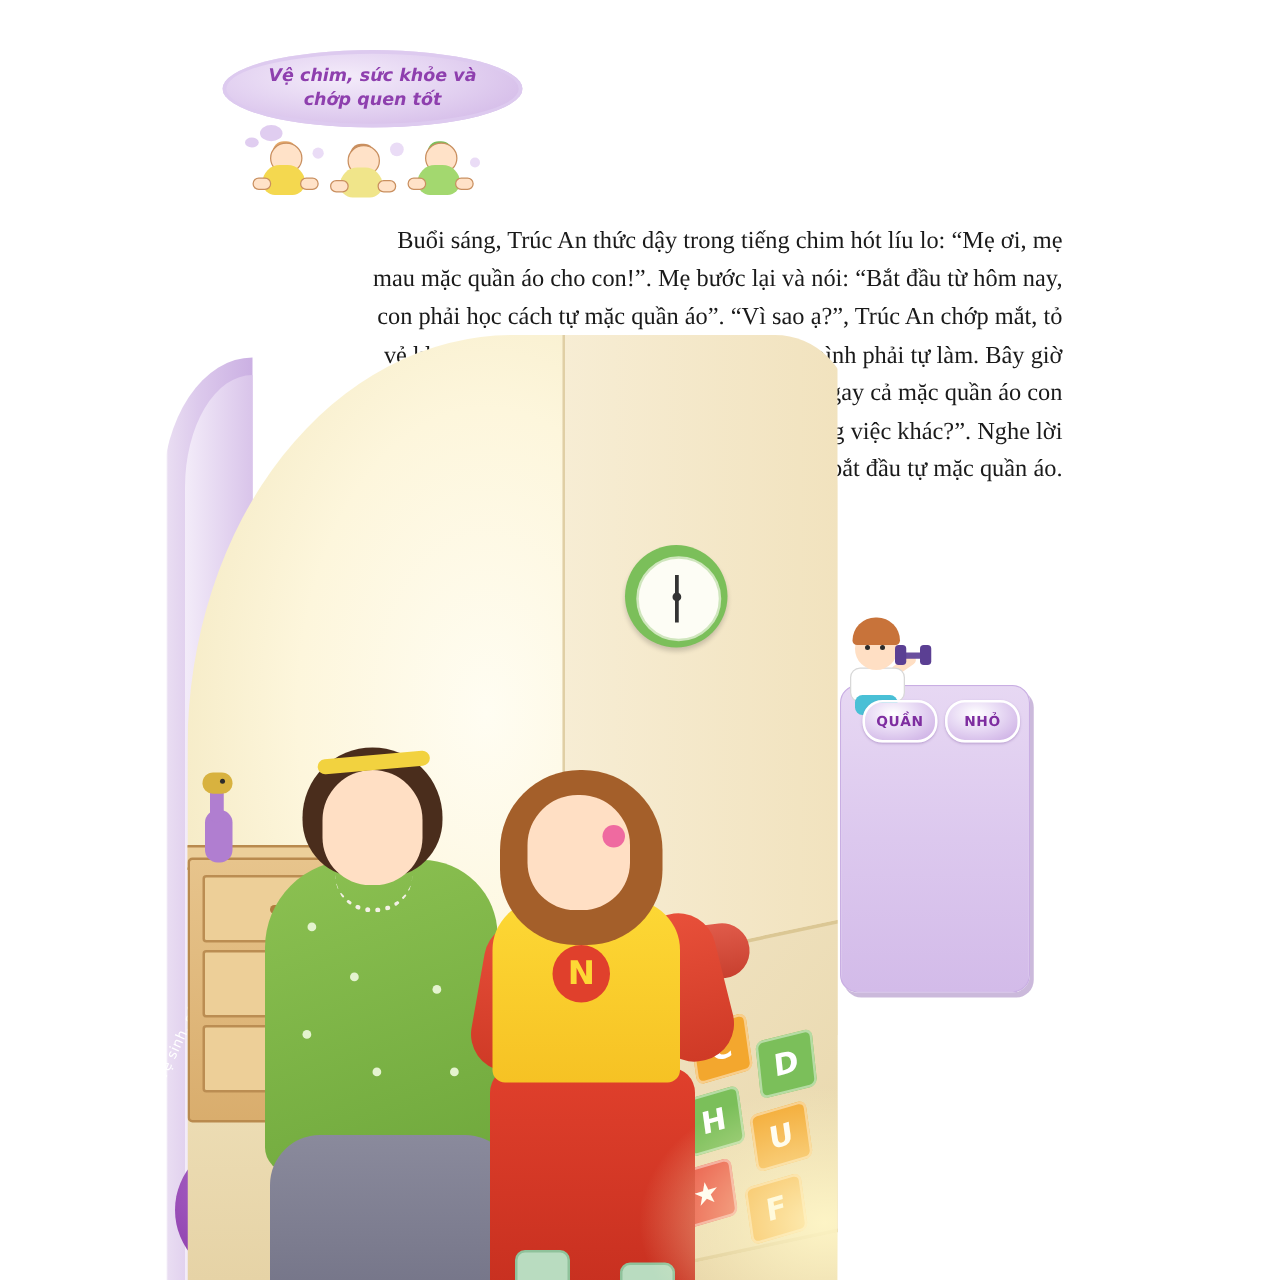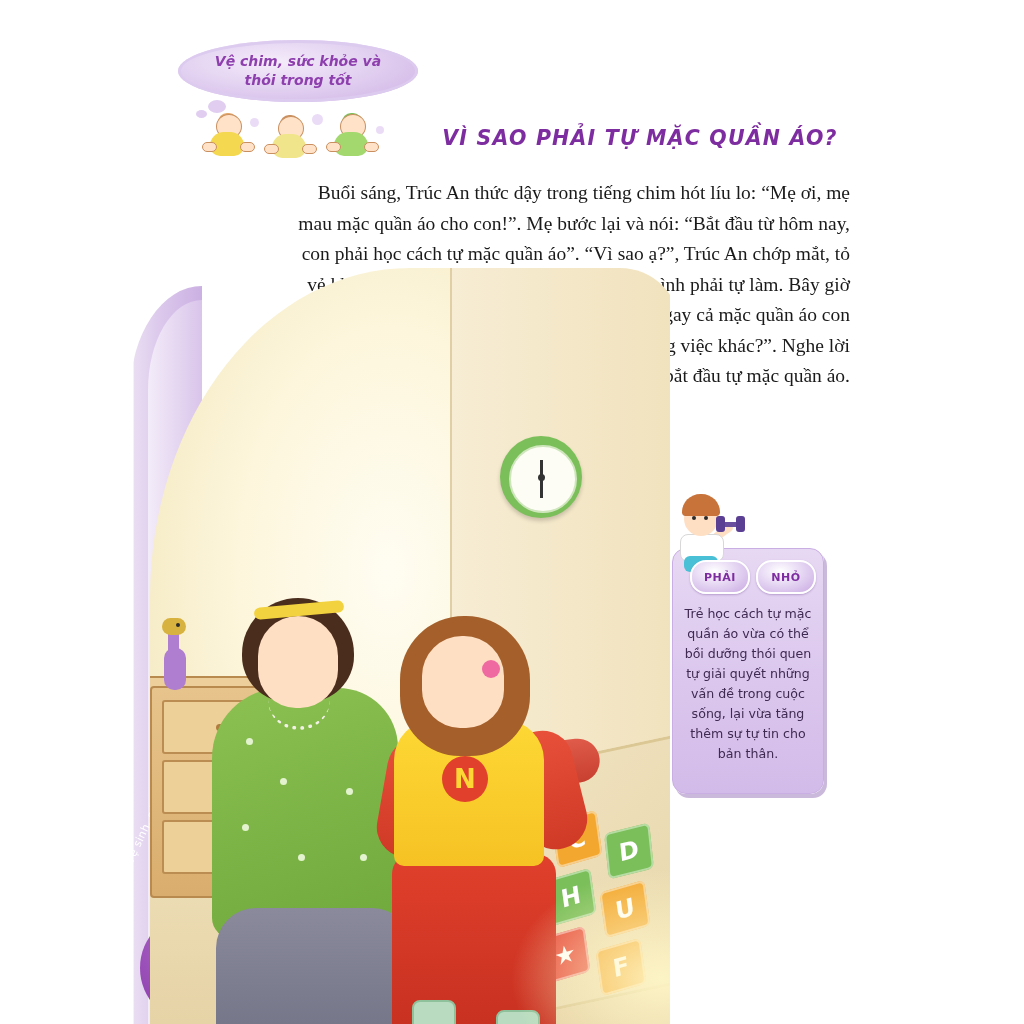--- a/index.html
+++ b/index.html
@@ -395,21 +395,21 @@
 
   <div class="left-band"></div>
   <div class="left-band-inner"></div>
   <div class="band-text">Vệ sinh, sức khỏe và thói quen tốt</div>
   <div class="page-number-disc"></div>
   <div class="page-number">4</div>
 
   <div class="chapter-bubble">
     <div class="txt">
       <span>Vệ chim, sức khỏe và</span><br>
-      <span>thói trong tốt</span>
+      <span>chớp quen tốt</span>
     </div>
   </div>
   <div class="bubble-tail1"></div>
   <div class="bubble-tail2"></div>
 
   <div class="babies">
     <div class="baby" style="left:0;top:0">
       <div class="hair"></div>
       <div class="head"></div>
       <div class="body" style="background:#f4d84f"></div>
@@ -428,21 +428,20 @@
       <div class="head"></div>
       <div class="body" style="background:#a3d86f"></div>
       <div class="limb" style="left:2px;top:30px"></div>
       <div class="limb" style="left:40px;top:30px"></div>
     </div>
     <div class="bubbles-deco" style="left:50px;top:6px;width:9px;height:9px"></div>
     <div class="bubbles-deco" style="left:112px;top:2px;width:11px;height:11px"></div>
     <div class="bubbles-deco" style="left:176px;top:14px;width:8px;height:8px"></div>
   </div>
 
-  <div class="title">VÌ SAO PHẢI TỰ MẶC QUẦN ÁO?</div>
 
   <div class="story">
     <p>Buổi sáng, Trúc An thức dậy trong tiếng chim hót líu lo: “Mẹ ơi, mẹ mau mặc quần áo cho con!”. Mẹ bước lại và nói: “Bắt đầu từ hôm nay, con phải học cách tự mặc quần áo”. “Vì sao ạ?”, Trúc An chớp mắt, tỏ vẻ không hiểu. Mẹ nói: “Việc của mình thì mình phải tự làm. Bây giờ con lớn rồi, có rất nhiều việc con phải tự làm. Ngay cả mặc quần áo con cũng không biết thì sao có thể làm được những việc khác?”. Nghe lời mẹ, từ hôm đó Trúc An bắt đầu tự mặc quần áo.</p>
   </div>
 
   <div class="illo">
     <div class="illo-bg"></div>
     <div class="wall-right"></div>
     <div class="wall-corner"></div>
     <div class="floor"></div>
@@ -524,18 +523,17 @@
     <div class="boy-shorts"></div>
     <div class="boy-head"></div>
     <div class="boy-hair"></div>
     <div class="boy-eye" style="left:20px"></div>
     <div class="boy-eye" style="left:32px"></div>
     <div class="dumbbell-bar"></div>
     <div class="dumbbell-w" style="left:44px"></div>
     <div class="dumbbell-w" style="left:64px"></div>
   </div>
   <div class="tip-badges">
-    <div class="tip-badge">PHẢI</div>
+    <div class="tip-badge">QUẦN</div>
     <div class="tip-badge">NHỎ</div>
   </div>
-  <div class="tip-text">Trẻ học cách tự mặc quần áo vừa có thể bồi dưỡng thói quen tự giải quyết những vấn đề trong cuộc sống, lại vừa tăng thêm sự tự tin cho bản thân.</div>
 
 </div>
 
 </body></html>

